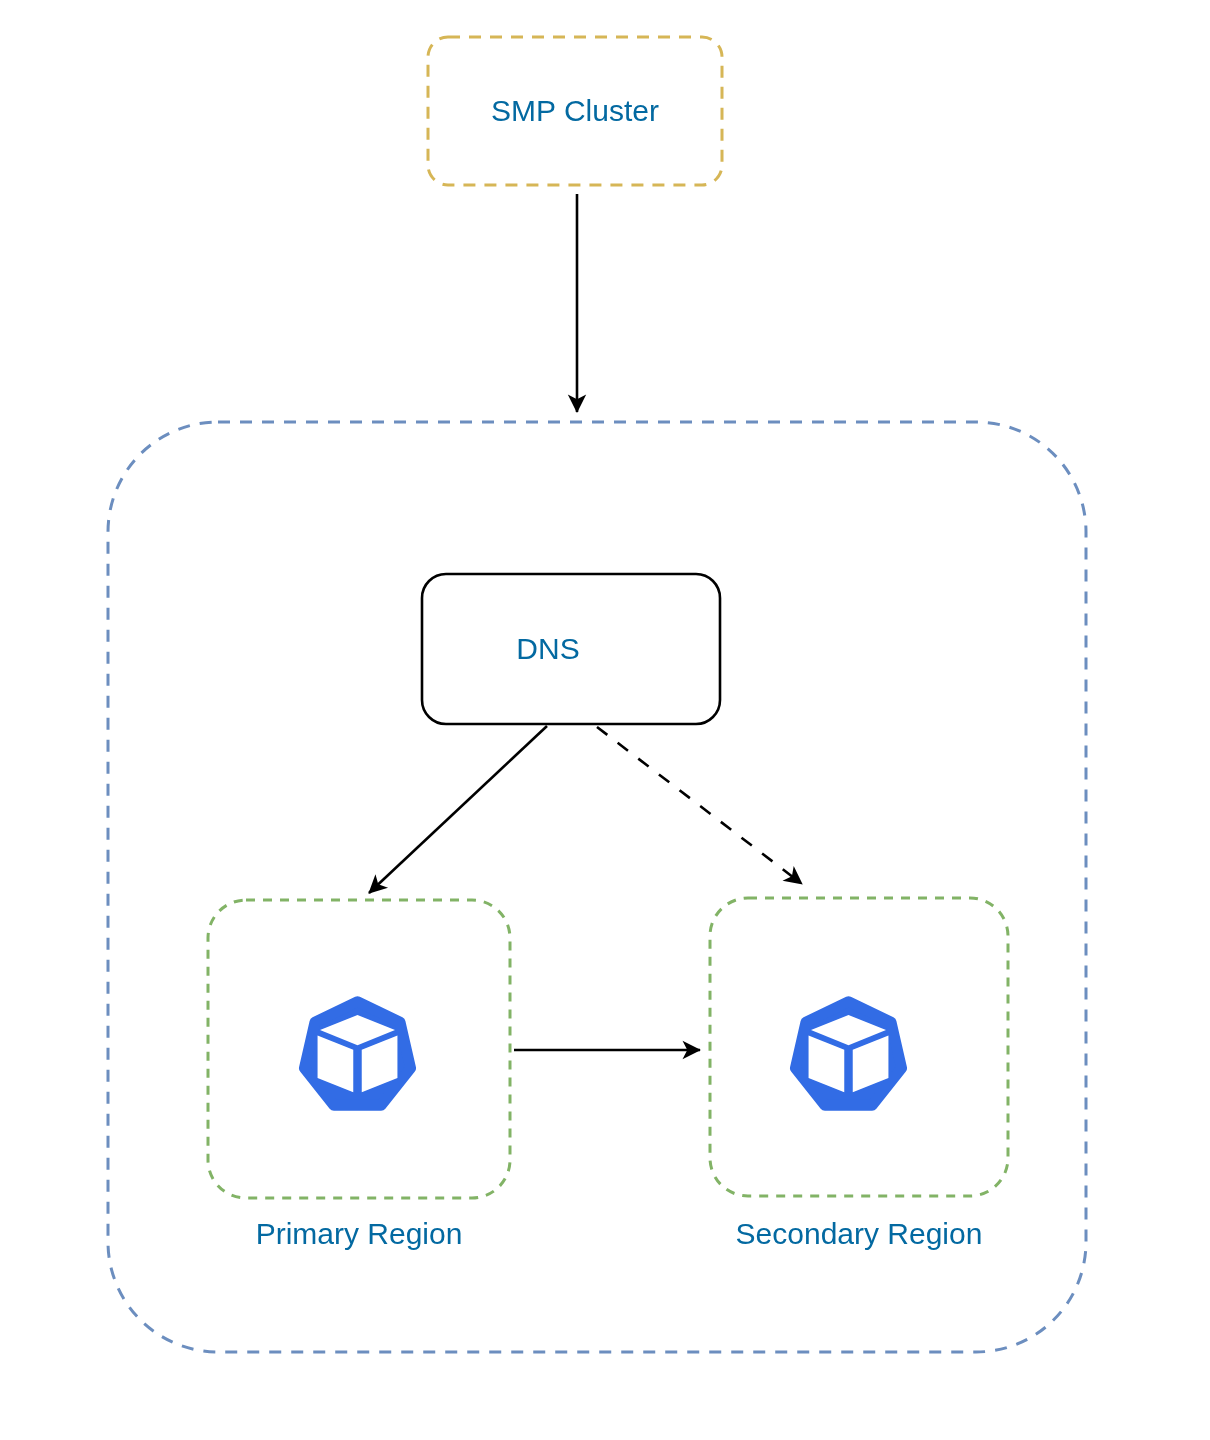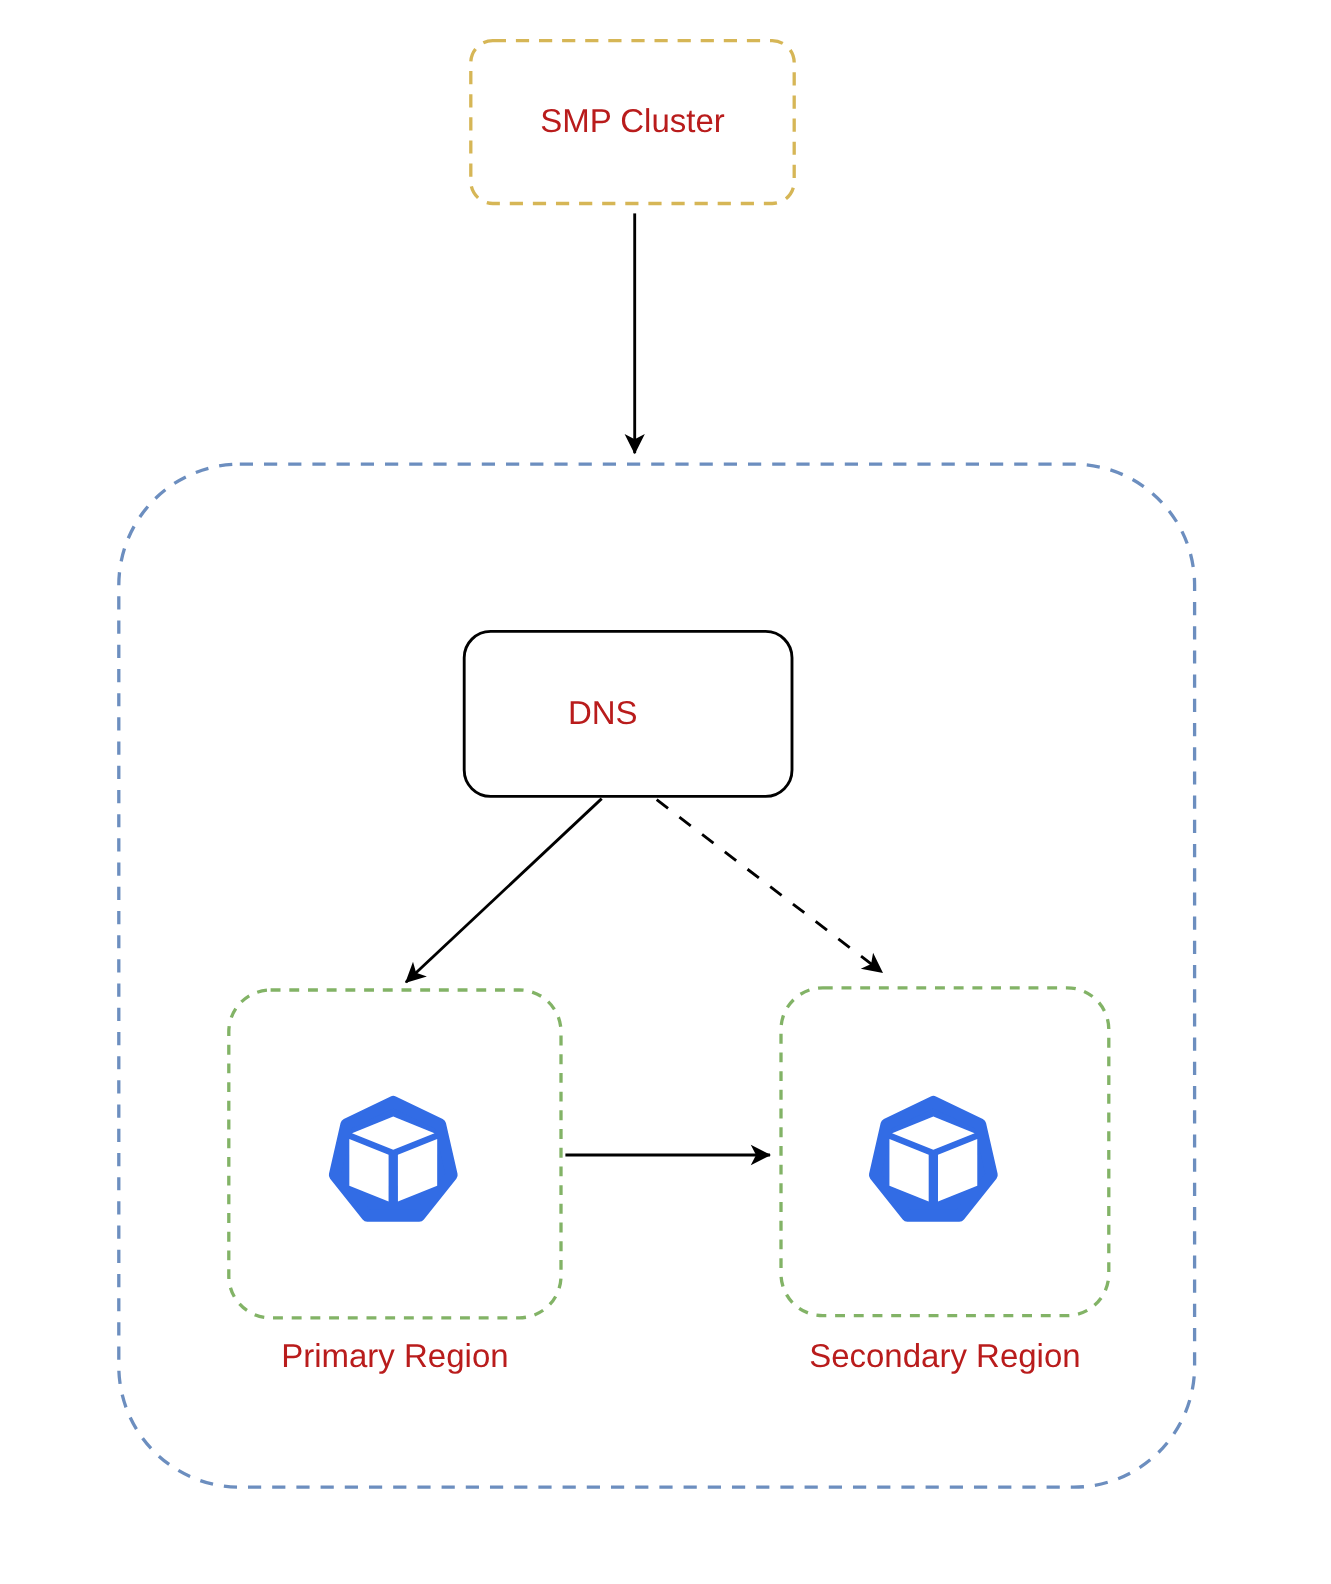--- a/index.html
+++ b/index.html
@@ -21,21 +21,21 @@
     top: 0;
     width: 1210px;
     height: 1440px;
   }
   .node-label {
     position: absolute;
     display: flex;
     align-items: center;
     justify-content: center;
     text-align: center;
-    color: #b91c1c;
+    color: #0369a1;
     font-size: 30px;
     line-height: 1.2;
     white-space: nowrap;
   }
   .label-smp      { left: 427px; top: 37px;  width: 296px; height: 148px; }
   .label-dns      { left: 422px; top: 574px; width: 252px; height: 150px; }
   .label-primary   { left: 208px; top: 1212px; width: 302px; height: 44px; }
   .label-secondary { left: 710px; top: 1212px; width: 298px; height: 44px; }
 </style>
 </head>

